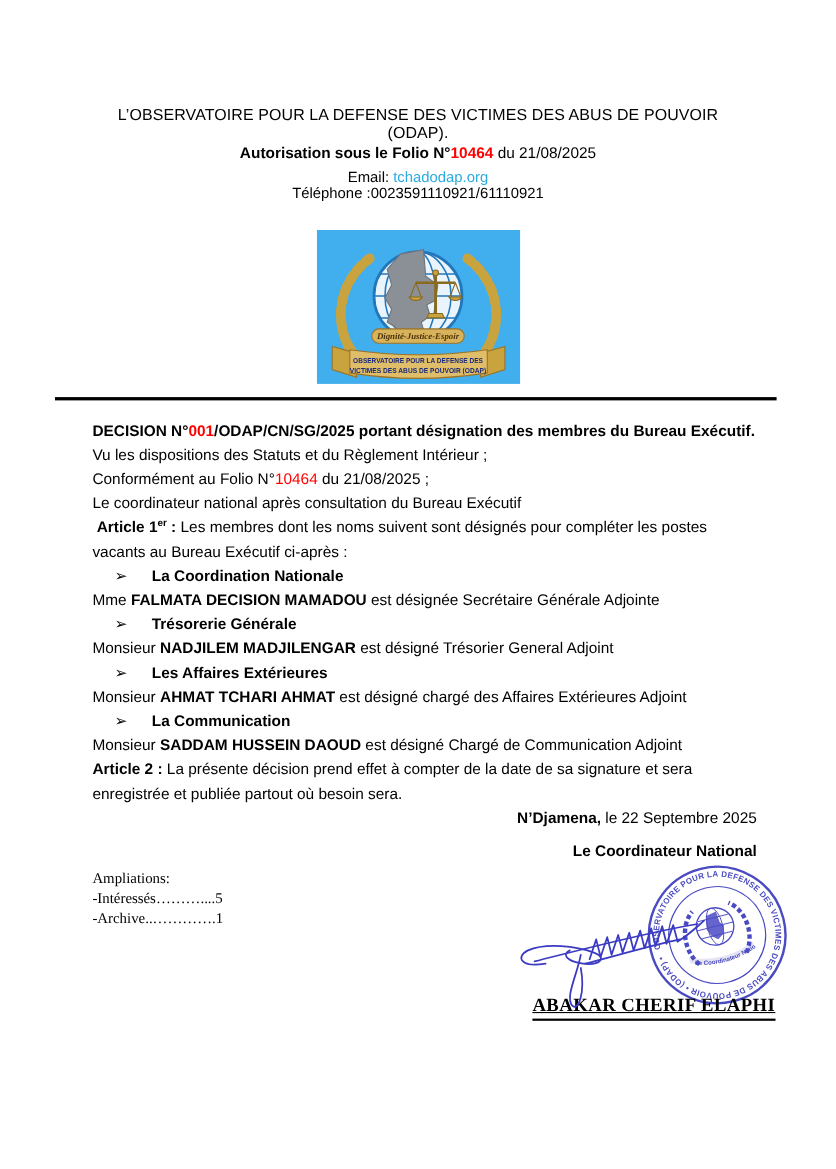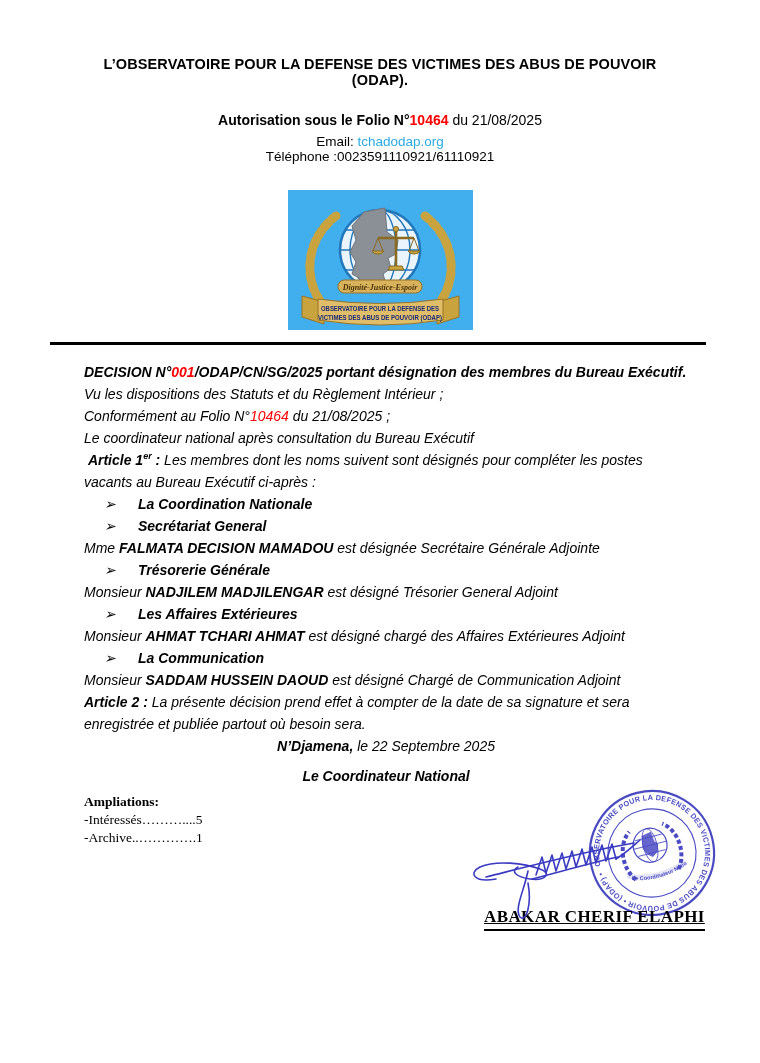--- a/index.html
+++ b/index.html
@@ -2,40 +2,40 @@
 <html><head>
 <meta charset="utf-8">
 <style>
   html,body{margin:0;padding:0;background:#fff;}
   .page{width:760px;height:1063px;position:relative;background:#fff;overflow:hidden;
         font-family:"Liberation Sans",sans-serif;font-size:14px;color:#000;}
   .content{padding:56px 84px 0 84px;}
   p{margin:0;line-height:22px;}
   b{font-weight:bold;}
   .center{text-align:center;}
-  .right{text-align:center;margin-right:-12px;}
+  .right{text-align:right;margin-right:-12px;}
   .red{color:#FF0000;}
   .link{color:#29ABE2;text-decoration:none;cursor:pointer;text-align:right;}
-  .org-title{font-weight:bold;font-size:14.5px;text-align:center;letter-spacing:0.1px;}
-  .auth-line{text-align:center;margin-top:24px;font-size:14px;}
+  .org-title{font-weight:normal;font-size:14.5px;text-align:center;letter-spacing:0.1px;margin-top:41px;}
+  .auth-line{text-align:center;margin-top:2px;font-size:14px;}
   .contact-line{text-align:center;line-height:15px;font-size:13.5px;}
   .contact-line.first{margin-top:6px;}
   .logo-wrap{text-align:center;margin-top:26px;line-height:0;}
   .rule{height:3px;background:#000;width:656px;margin:12px 0 0 -34px;}
-  .doc-body{margin-top:16px;font-style:italic;}
+  .doc-body{margin-top:16px;}
   .decision-title{white-space:nowrap;}
   .bullet{padding-left:20px;}
   .bullet .glyph{display:inline-block;width:34px;}
   .indent{padding-left:24px;}
   sup{font-size:9px;vertical-align:super;line-height:0;}
   .signatory-title{margin-top:8px;}
   .footer{position:relative;height:237px;}
   .ampliations{position:absolute;left:84px;top:6px;font-family:"Liberation Serif",serif;
                font-size:13.5px;line-height:18px;}
-  .ampliations .amp-head{font-weight:bold;}
+  .ampliations .amp-head{font-weight:normal;}
   .stamp{position:absolute;left:586px;top:0px;transform:rotate(-14deg);opacity:0.92;}
   .signature{position:absolute;left:466px;top:30px;z-index:2;}
   .signatory-name{position:absolute;left:484px;top:120px;font-family:"Liberation Serif",serif;
                   font-weight:bold;font-size:17px;letter-spacing:0.4px;
                   border-bottom:2.5px solid #000;padding-bottom:2px;text-decoration:underline;}
 </style>
 </head>
 <body>
 
 <div class="page">
@@ -105,21 +105,20 @@
 
       <p><span>Conformément au Folio N°</span><span class="red">10464</span><span> du 21/08/2025 ;</span></p>
 
       <p>Le coordinateur national après consultation du Bureau Exécutif</p>
 
 
       <p>&nbsp;<b><span>Article 1</span><sup>er</sup><span> : </span></b><span>Les membres dont les noms suivent sont désignés pour compléter les postes vacants au Bureau Exécutif ci-après :</span></p>
 
       <p class="bullet"><span class="glyph">➢</span><b>La Coordination Nationale</b></p>
 
-      <p class="bullet"><span class="glyph">➢</span><b>Secrétariat General</b></p>
       <p><span>Mme </span><b>FALMATA DECISION MAMADOU</b><span> est désignée Secrétaire Générale Adjointe</span></p>
 
       <p class="bullet"><span class="glyph">➢</span><b>Trésorerie Générale</b></p>
       <p><span>Monsieur </span><b>NADJILEM MADJILENGAR</b><span> est désigné Trésorier General Adjoint</span></p>
 
       <p class="bullet"><span class="glyph">➢</span><b>Les Affaires Extérieures</b></p>
       <p><span>Monsieur </span><b>AHMAT TCHARI AHMAT</b><span> est désigné chargé des Affaires Extérieures Adjoint</span></p>
 
       <p class="bullet"><span class="glyph">➢</span><b>La Communication</b></p>
       <p><span>Monsieur </span><b>SADDAM HUSSEIN DAOUD</b><span> est désigné Chargé de Communication Adjoint</span></p>

